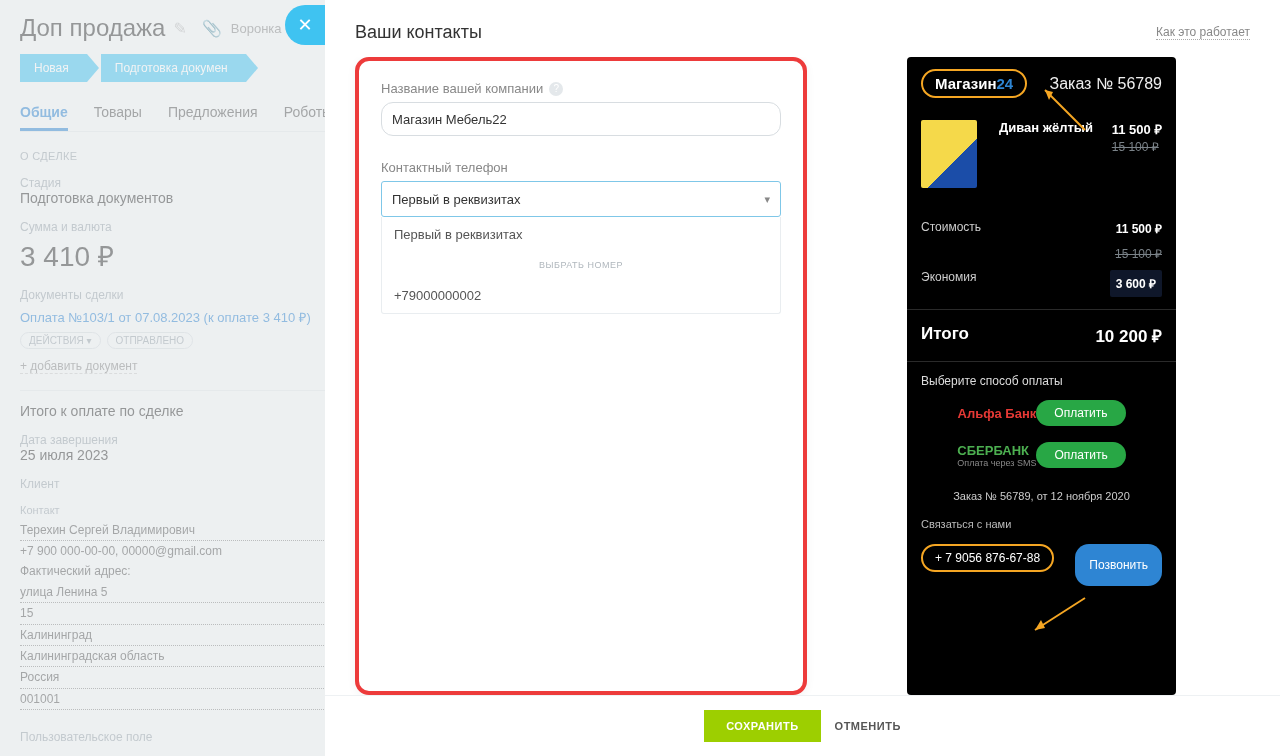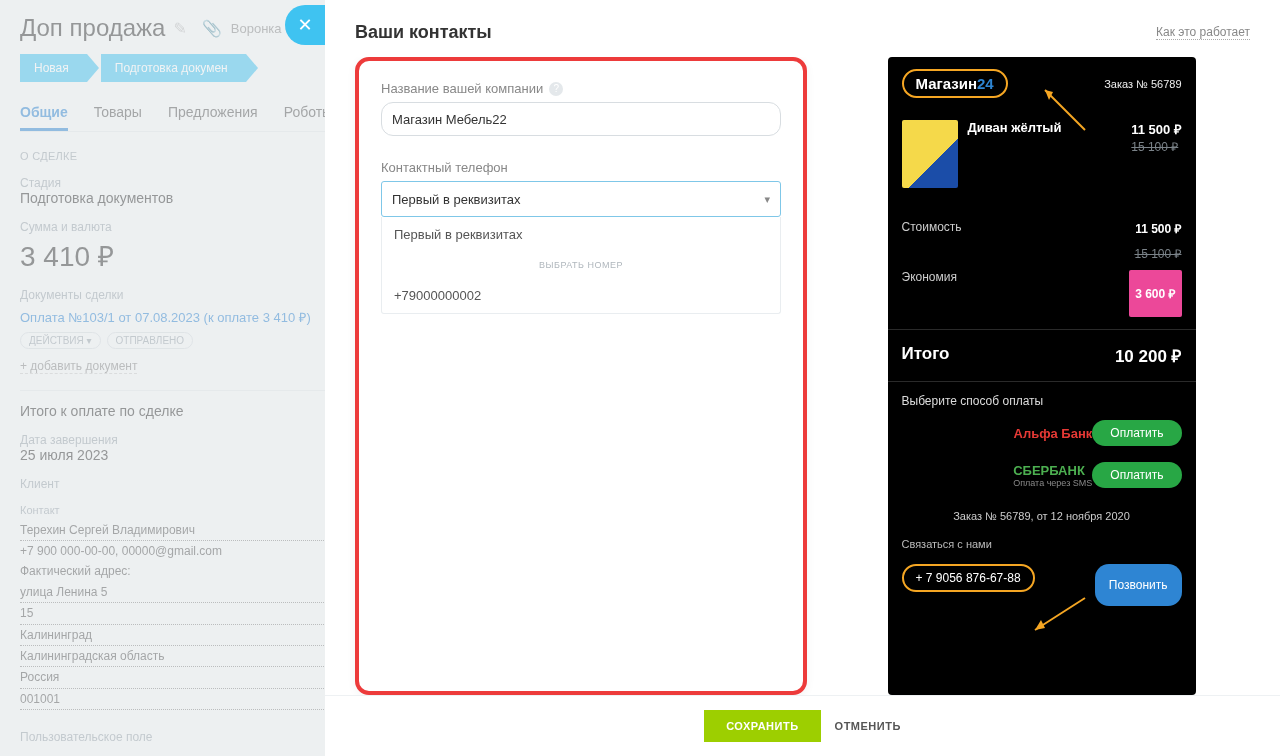--- a/index.html
+++ b/index.html
@@ -30,56 +30,56 @@
 .bg .tot { font-size: 14px; color: #333; margin-top: 16px; padding-top: 12px; border-top: 1px solid #e5e8ea; }
 .bg .contact { font-size: 12px; color: #555; line-height: 1.7; }
 .bg .contact .u { border-bottom: 1px dotted #888; }
 
 .overlay { position: absolute; inset: 0; background: rgba(230,233,235,.55); }
 
 
 .modal { position: absolute; left: 325px; top: 0; right: 0; bottom: 0; background: #fff; display: flex; flex-direction: column; }
 .modal .close { position: absolute; left: -40px; top: 5px; width: 40px; height: 40px; background: #3fc3f1; border-radius: 20px 0 0 20px; color: #fff; display: flex; align-items: center; justify-content: center; font-size: 18px; cursor: pointer; }
 .modal .mhdr { padding: 22px 30px 14px; display: flex; justify-content: space-between; align-items: center; }
-.modal .mhdr h2 { font-size: 18px; font-weight: 700; color: #333; }
+.modal .mhdr h2 { font-size: 18px; font-weight: 400; color: #333; }
 .modal .how { font-size: 12px; color: #888; border-bottom: 1px dotted #aaa; cursor: pointer; }
 .modal .body { flex: 1; display: flex; gap: 26px; padding: 0 30px; overflow: hidden; }
 .panel { background: #fff; border-radius: 8px; box-shadow: 0 2px 10px rgba(0,0,0,.05); }
 
 
 .form { width: 452px; padding: 20px 22px 30px; border: 4px solid #ed3b3b; border-radius: 14px; position: relative; }
 .form .fl { font-size: 13px; color: #888; margin-bottom: 6px; display: flex; align-items: center; gap: 6px; }
 .form .hint { width: 14px; height: 14px; border-radius: 50%; background: #e4e8eb; color: #fff; font-size: 10px; display: inline-flex; align-items: center; justify-content: center; }
 .form input.txt { width: 100%; height: 34px; border: 1px solid #d8dde1; border-radius: 12px; padding: 0 10px; font-size: 13px; color: #333; }
 .form .sel { margin-top: 24px; }
 .form .drop { height: 36px; border: 1px solid #7fc7e8; border-radius: 3px; display: flex; align-items: center; justify-content: space-between; padding: 0 10px; font-size: 13px; color: #333; cursor: pointer; }
 .form .drop .chev { color: #888; font-size: 11px; }
 .form .opts { border: 1px solid #e9edf0; border-top: none; border-radius: 0 0 3px 3px; }
 .form .opt { padding: 10px 12px; font-size: 13px; color: #555; cursor: pointer; }
 .form .divlbl { text-align: center; font-size: 9px; color: #b0b7bd; letter-spacing: .5px; padding: 8px 0; }
 
 
 .prevwrap { flex: 1; display: flex; justify-content: center; }
-.preview { width: 308px; background: #000; color: #fff; border-radius: 4px; overflow: hidden; font-size: 13px; }
+.preview { width: 269px; background: #000; color: #fff; border-radius: 4px; overflow: hidden; font-size: 13px; }
 .pv-hdr { display: flex; justify-content: space-between; align-items: center; padding: 12px 14px; }
 .logo { border: 2px solid #f5a623; border-radius: 18px; padding: 4px 12px; font-weight: 700; font-size: 15px; }
 .logo .b { color: #fff; } .logo .n { color: #2e85d3; }
-.order { font-size: 11px; color: #eee; }
+.order { font-size: 16px; color: #eee; }
 .pv-item { display: flex; gap: 10px; padding: 10px 14px; align-items: flex-start; }
 .thumb { width: 56px; height: 68px; background: linear-gradient(135deg,#f5d94a 60%,#1b4da8 60%); border-radius: 2px; }
-.pv-item .nm { flex: 1; font-weight: 600; }
+.pv-item .nm { flex: 1; font-weight: 600; margin-left: 12px; }
 .pv-item .pr { text-align: right; font-weight: 700; }
 .pv-item .old { color: #7a8288; text-decoration: line-through; font-size: 12px; }
 .pv-row { display: flex; justify-content: space-between; padding: 4px 14px; font-size: 12px; color: #ccc; }
 .pv-row .v { color: #fff; font-weight: 600; }
 .pv-row .old { color: #7a8288; text-decoration: line-through; }
-.badge { background: #ec4899; padding: 15px 6px; border-radius: 2px; font-weight: 700; color: #fff; }
+.badge { background: #0f172a; padding: 5px 6px; border-radius: 2px; font-weight: 700; color: #fff; }
 .pv-total { display: flex; justify-content: space-between; padding: 14px; font-size: 17px; font-weight: 700; border-top: 1px solid #2a2a2a; border-bottom: 1px solid #2a2a2a; margin-top: 8px; }
 .pv-pay { padding: 12px 14px 4px; font-size: 12px; color: #ddd; }
-.pv-bank { display: flex; justify-content: flex-end; align-items: center; padding: 8px 14px; }
+.pv-bank { display: flex; justify-content: center; align-items: center; padding: 8px 14px; }
 .bank { font-weight: 700; font-size: 13px; }
 .bank.red { color: #e53935; }
 .bank.grn { color: #4caf50; }
 .bank .sub { display: block; font-size: 9px; color: #888; font-weight: 400; }
 .paybtn { background: #28a745; color: #fff; border: none; border-radius: 14px; padding: 6px 18px; font-size: 12px; cursor: pointer; }
 .pv-ord { text-align: center; font-size: 11px; color: #ccc; padding: 14px 0 10px; }
 .pv-contact { padding: 6px 14px; font-size: 11px; color: #bbb; }
 .pv-call { display: flex; justify-content: space-between; align-items: flex-start; padding: 8px 14px 16px; gap: 8px; }
 .phone { border: 2px solid #f5a623; border-radius: 16px; padding: 5px 12px; font-size: 12px; color: #fff; }
 .callbtn { background: #2e85d3; color: #fff; border: none; border-radius: 14px; padding: 14px 14px; font-size: 12px; cursor: pointer; }

